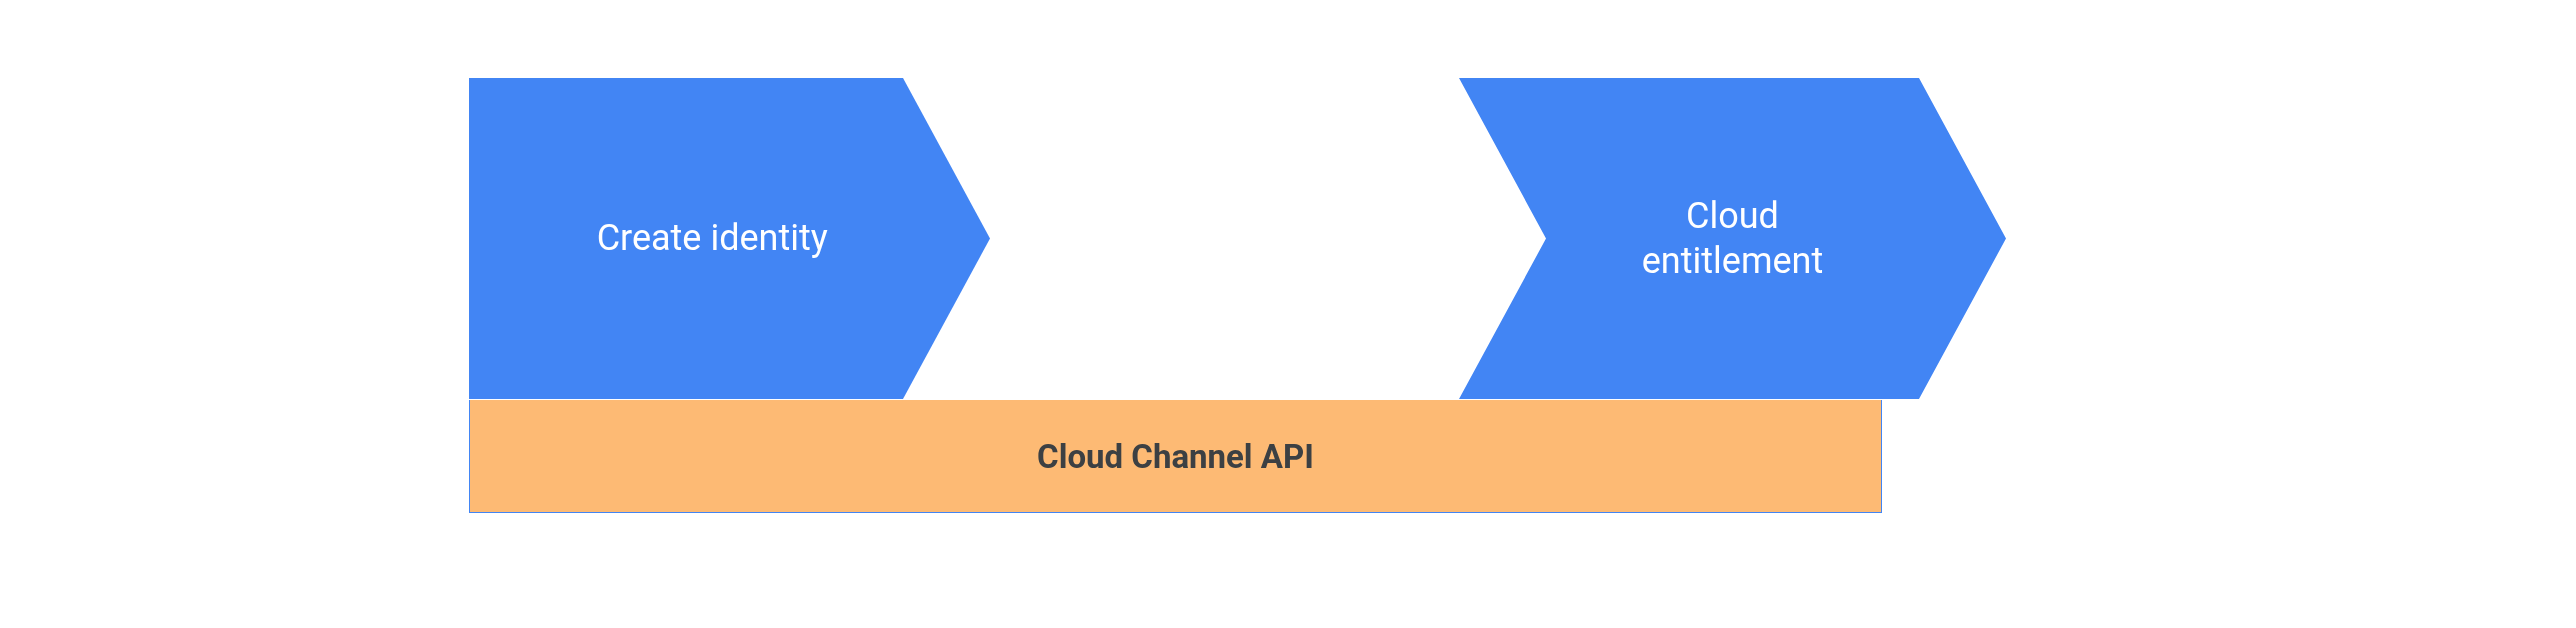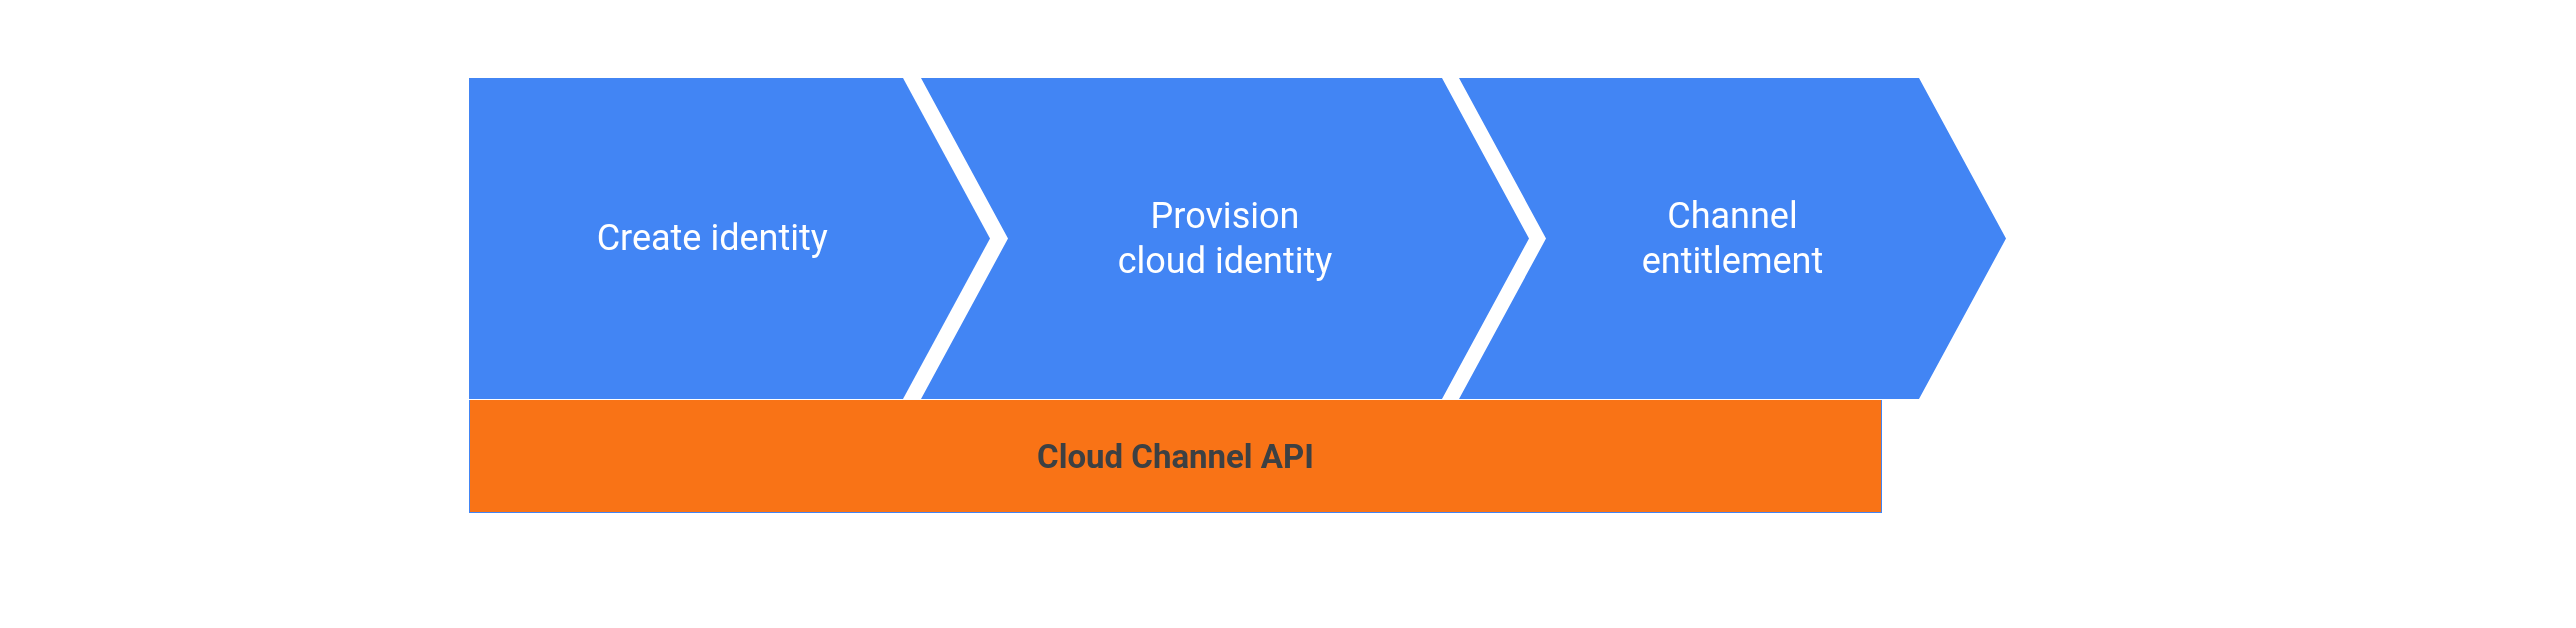--- a/index.html
+++ b/index.html
@@ -66,46 +66,42 @@
     left: 469px;
     top: 400px;   
     width: 1413px;
     height: 113px;
     border: 1.7px solid #4285f4;
     border-top: none;       
     box-sizing: border-box;
     display: flex;
     align-items: center;
     justify-content: center;
-    background: #f97316;
+    background: #fdba74;
   }
   .footer .lbl {
     font-size: 33px;
     font-weight: 700;
     color: #3c4043;
   }
 </style>
 </head>
 <body>
 
 <div class="stage">
 
   <div class="flow">
 
     <div class="chev c1">
       <span class="lbl">Create identity</span>
     </div>
 
-    <div class="chev c2">
-      <span class="lbl">Provision
-cloud identity</span>
-    </div>
 
     <div class="chev c3">
-      <span class="lbl">Channel
+      <span class="lbl">Cloud
 entitlement</span>
     </div>
 
   </div>
 
   <div class="footer">
     <span class="lbl">Cloud Channel API</span>
   </div>
 
 </div>

